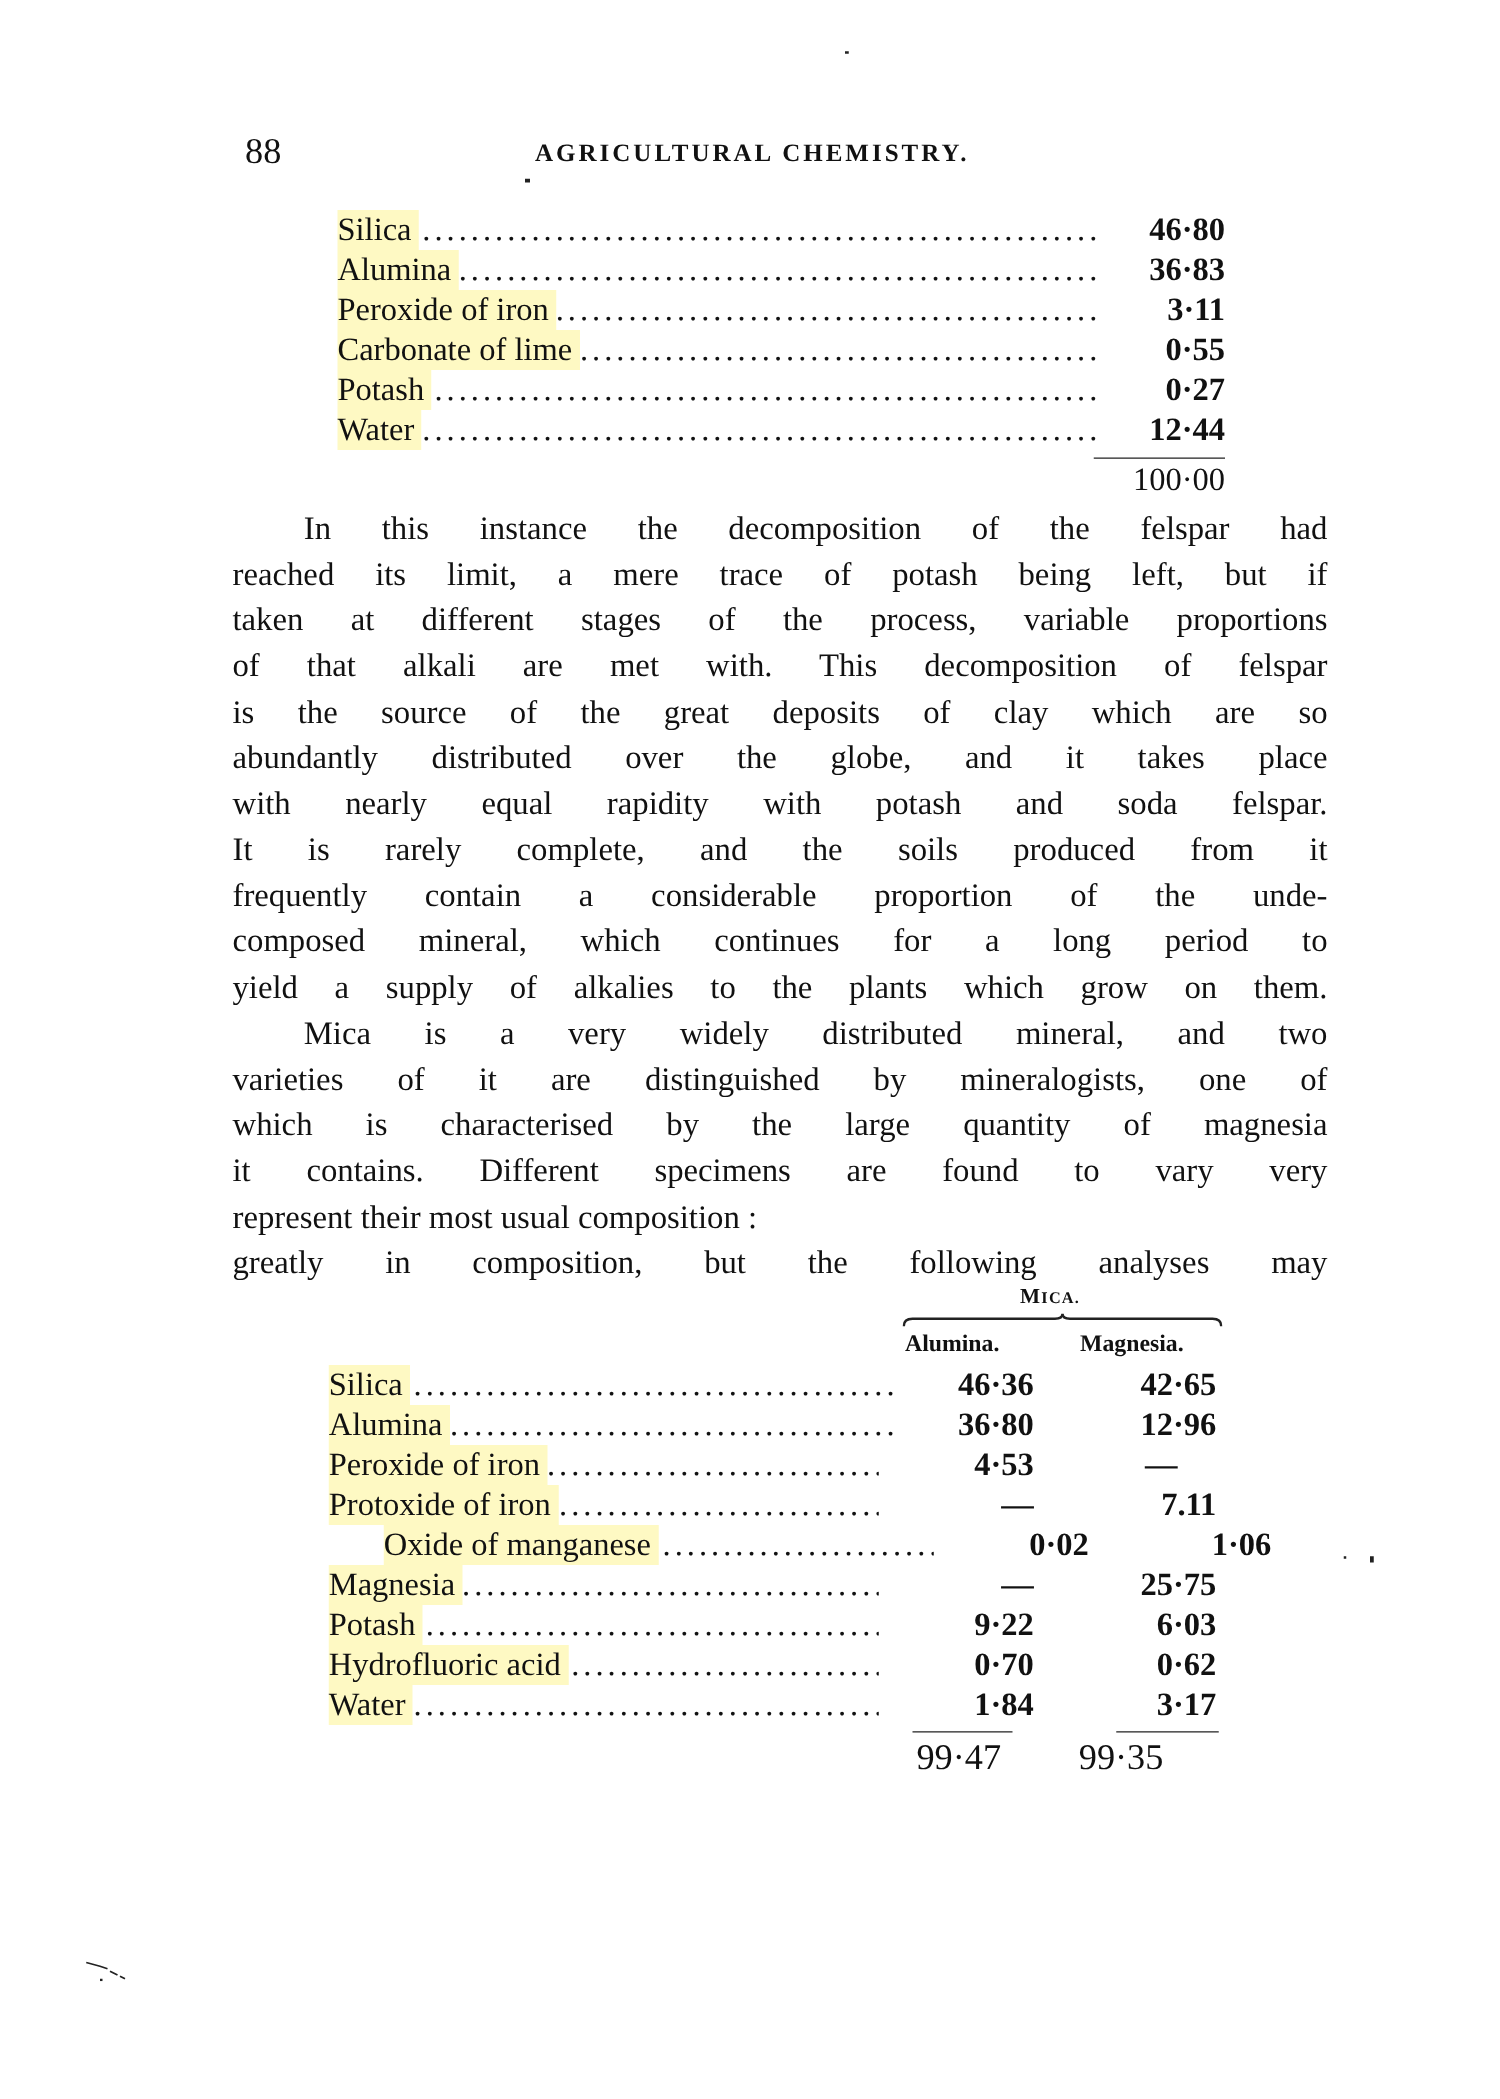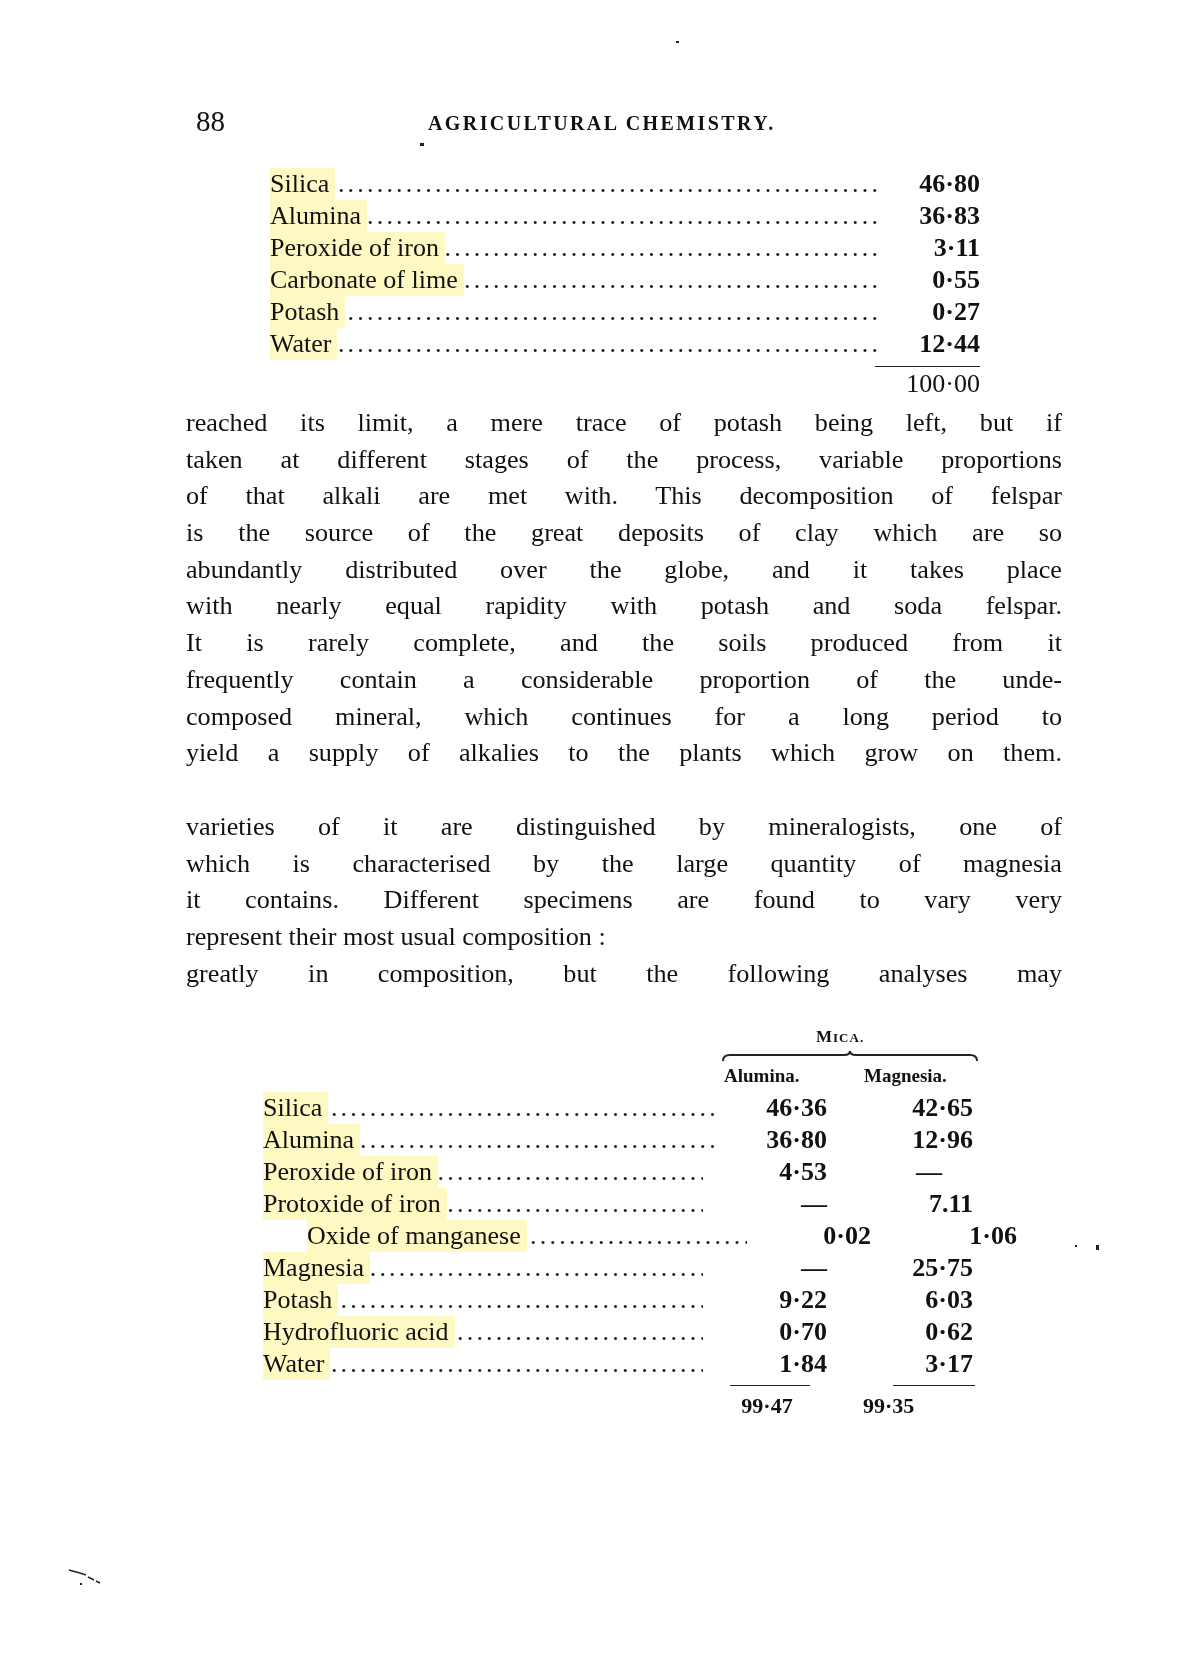--- a/index.html
+++ b/index.html
@@ -40,21 +40,21 @@
                   letter-spacing: 1px; }
     .mica-title .sc { font-size: 13px; }
     .brace { position: absolute; left: 722px; top: 1050px; width: 256px; height: 12px; }
     .colhead { position: absolute; top: 1065px; font-size: 19px; font-weight: bold; }
     #t2 .row { width: 760px; }
     #t2 .dots { left: 0; width: 452px; }
     #t2 .val.c1 { left: 468px; width: 96px; text-align: right; }
     #t2 .val.c2 { left: 600px; width: 110px; text-align: right; }
     .rule2a { position: absolute; left: 730px; top: 1385px; width: 80px; border-top: 1.5px solid #222; }
     .rule2b { position: absolute; left: 893px; top: 1385px; width: 82px; border-top: 1.5px solid #222; }
-    .totals { position: absolute; top: 1390px; font-size: 22px; line-height: 32px; font-weight: bold; }
+    .totals { position: absolute; top: 1390px; font-size: 29px; line-height: 32px; font-weight: normal; }
   </style>
 </head>
 <body>
 
 <div class="page">
 
   <div class="page-number">88</div>
   <div class="running-title">Agricultural Chemistry.</div>
   <div class="speck" style="left:420px;top:143px;width:4px;height:3px;"></div>
   <div class="speck" style="left:676px;top:41px;width:3px;height:2px;"></div>
@@ -96,33 +96,35 @@
       <span class="dots">................................................................................................</span>
       <span class="val">12·44</span>
     </div>
     <div class="rule1"></div>
     <div class="row" style="top:200px;">
       <span class="val" style="left:612px;width:98px;font-weight:normal;">100·00</span>
     </div>
   </div>
 
   <div class="para" style="top:405px;">
+    <span class="ln first">In this instance the decomposition of the felspar had</span>
     <span class="ln">reached its limit, a mere trace of potash being left, but if</span>
     <span class="ln">taken at different stages of the process, variable proportions</span>
     <span class="ln">of that alkali are met with.   This decomposition of felspar</span>
     <span class="ln">is the source of the great deposits of clay which are so</span>
     <span class="ln">abundantly distributed over the globe, and it takes place</span>
     <span class="ln">with nearly equal rapidity with potash and soda felspar.</span>
     <span class="ln">It is rarely complete, and the soils produced from it</span>
     <span class="ln">frequently contain a considerable proportion of the unde-</span>
     <span class="ln">composed mineral, which continues for a long period to</span>
     <span class="ln">yield a supply of alkalies to the plants which grow on them.</span>
   </div>
 
   <div class="para" style="top:809px;">
+    <span class="ln first">Mica is a very widely distributed mineral, and two</span>
     <span class="ln">varieties of it are distinguished by mineralogists, one of</span>
     <span class="ln">which is characterised by the large quantity of magnesia</span>
     <span class="ln">it contains.   Different specimens are found to vary very</span>
     <span class="ln last">represent their most usual composition :</span>
     <span class="ln">greatly in composition, but the following analyses may</span>
   </div>
 
   <div class="mica-title"><span>M</span><span class="sc" style="text-transform:uppercase;">ica.</span></div>
   <svg class="brace" viewBox="0 0 256 12" preserveAspectRatio="none">
     <path d="M1 11 Q1 5 8 5 L122 5 Q128 5 128 1 Q128 5 134 5 L248 5 Q255 5 255 11" stroke="#222" stroke-width="2" fill="none"></path>

